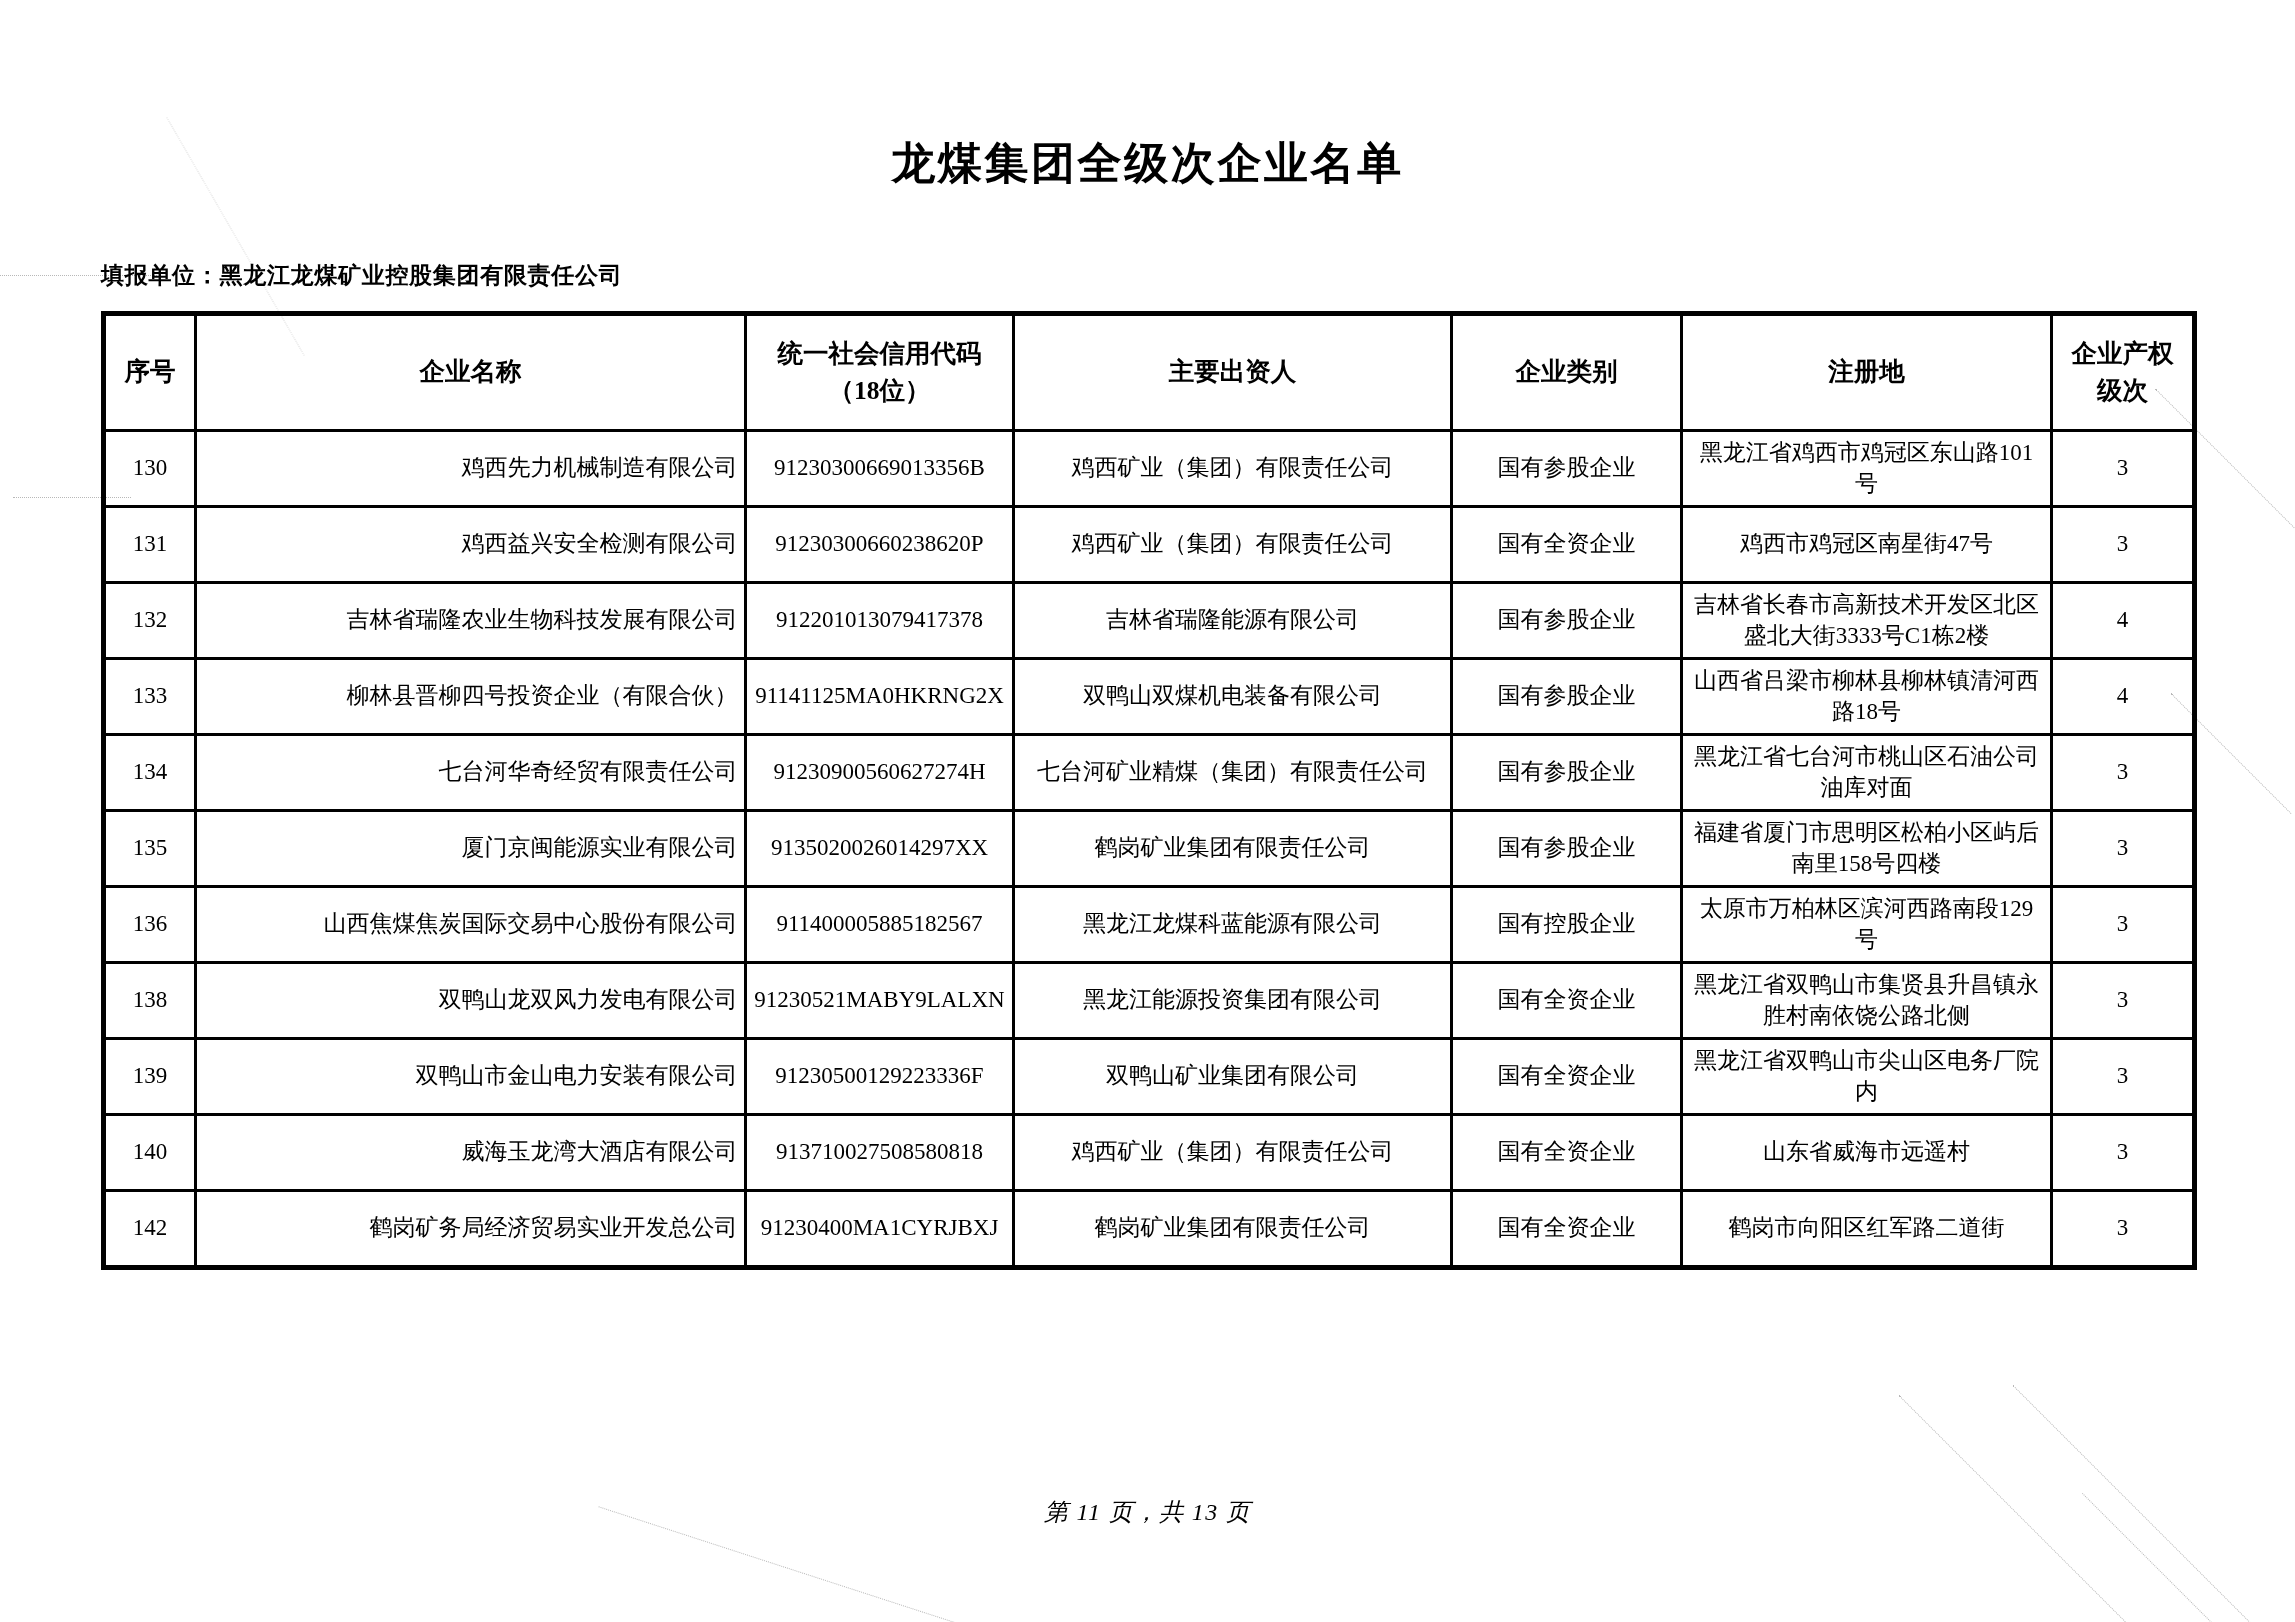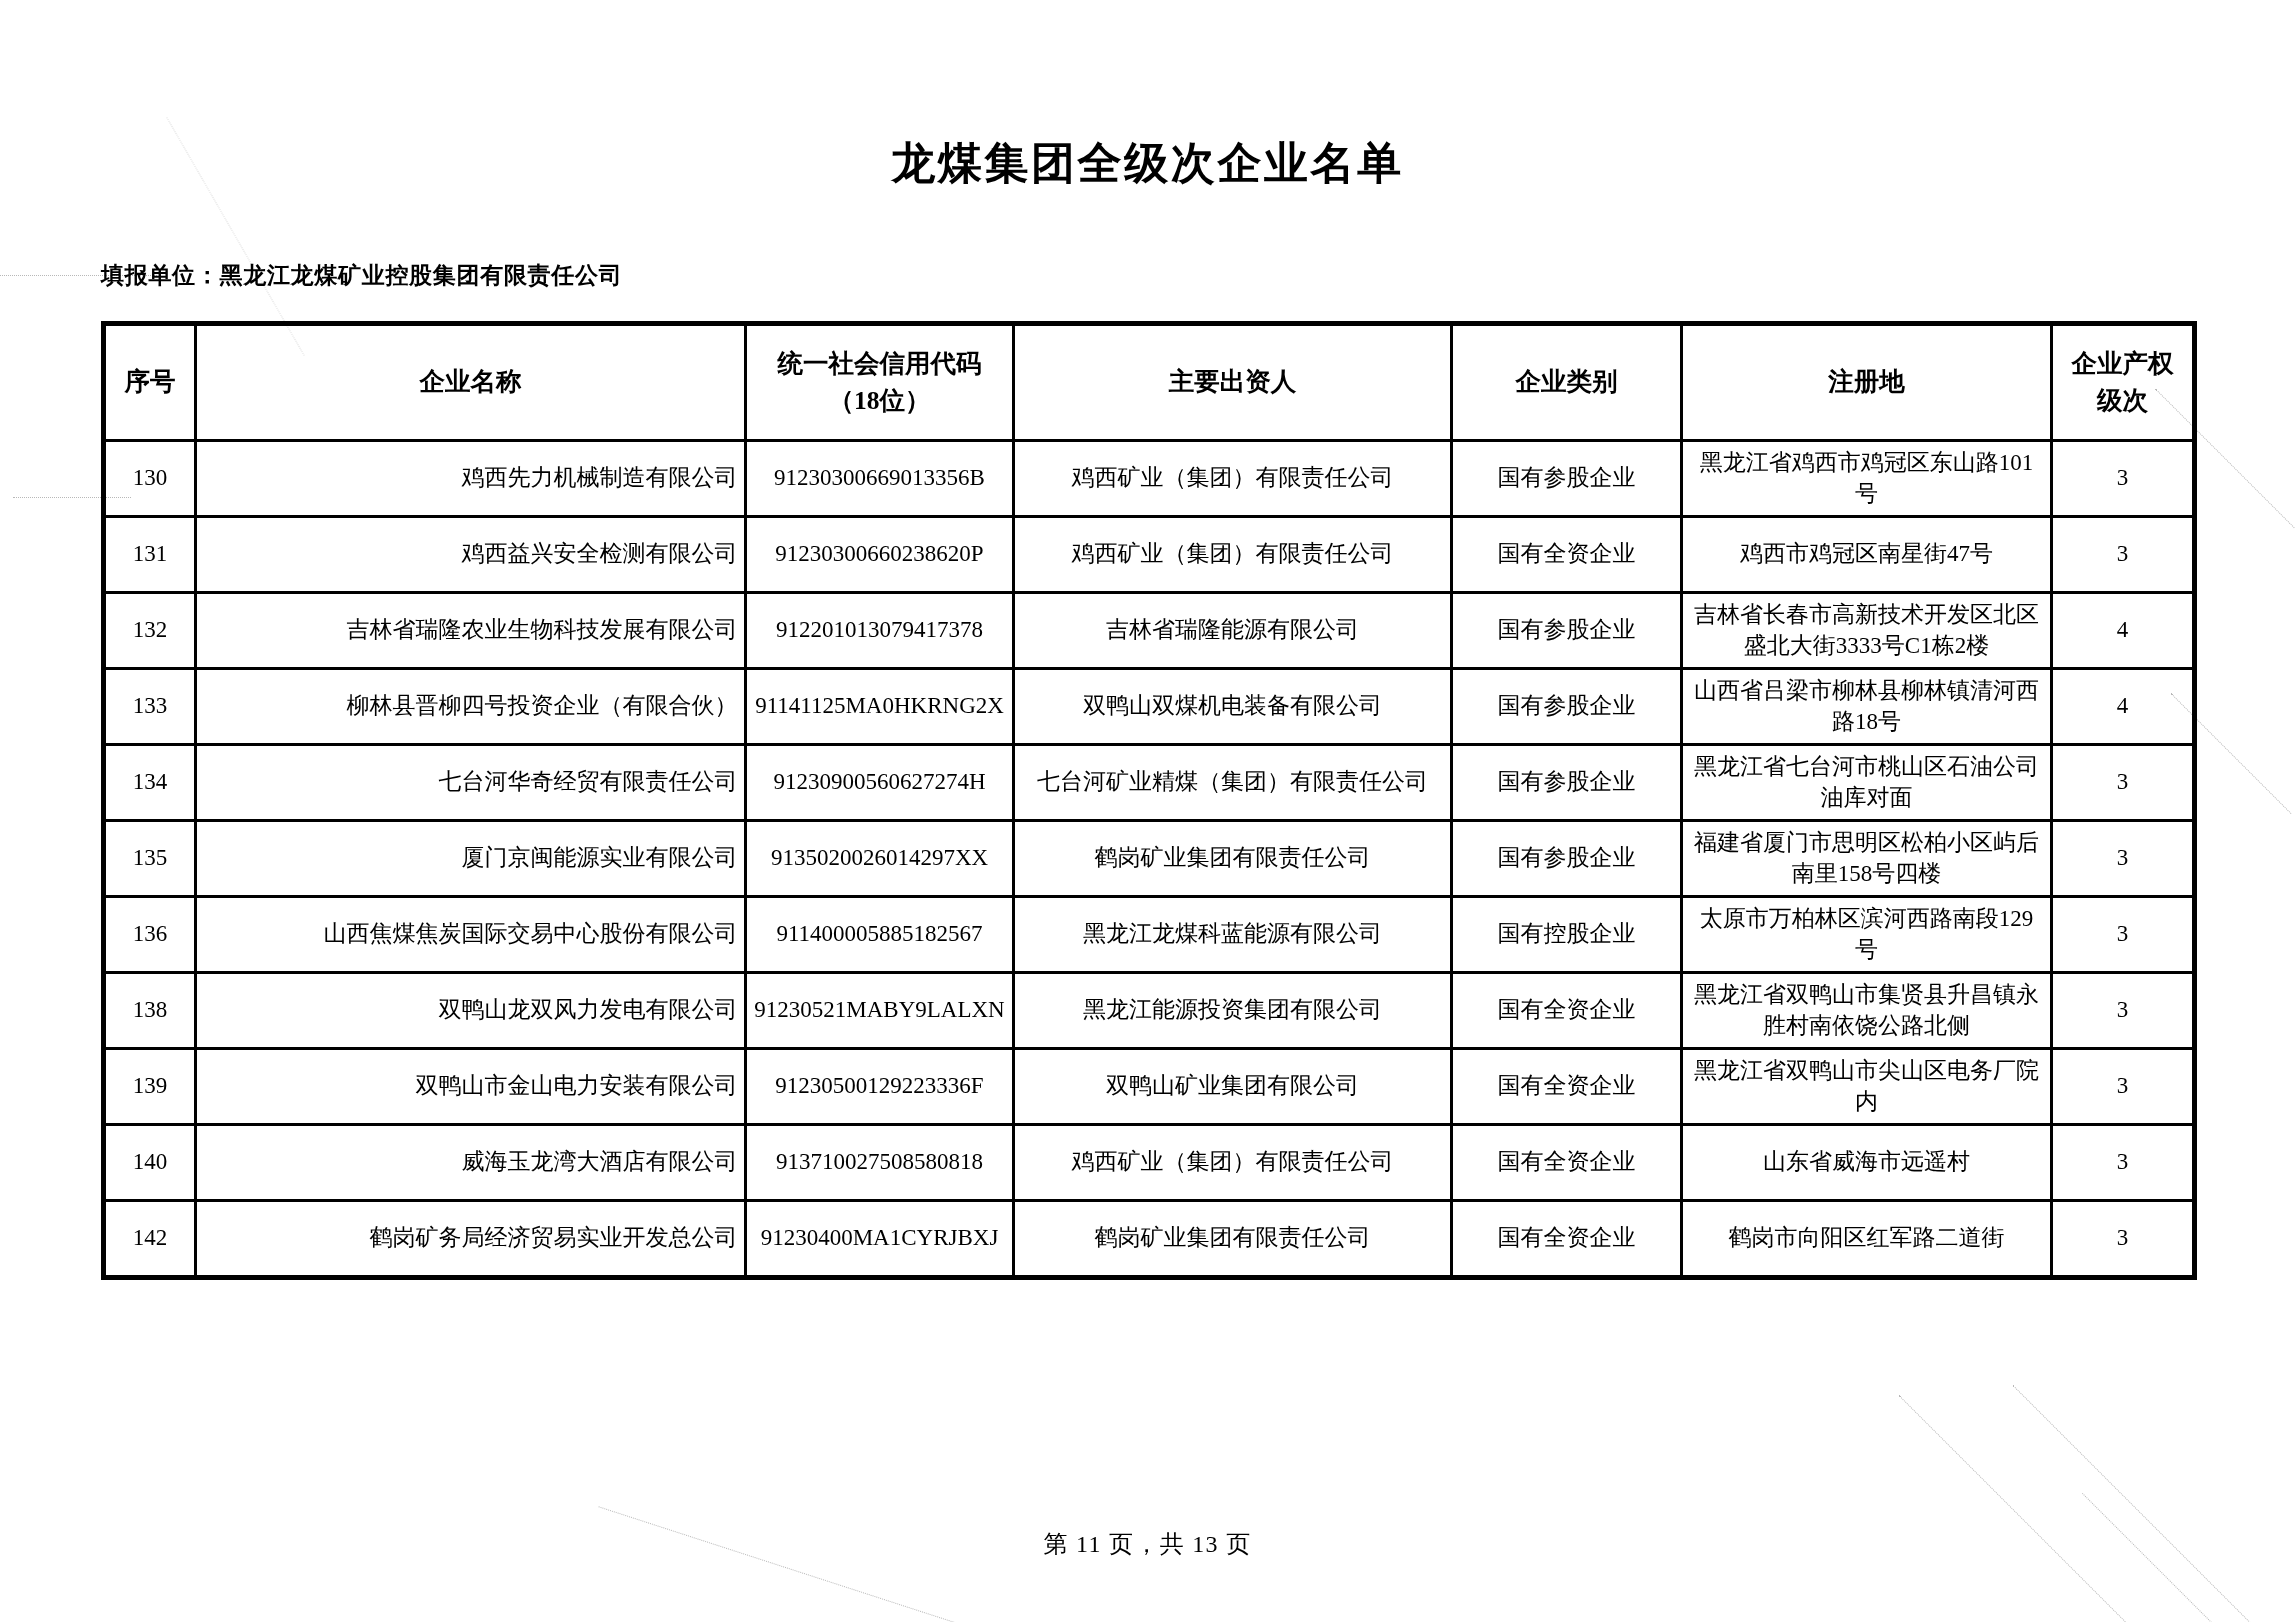--- a/index.html
+++ b/index.html
@@ -33,21 +33,21 @@
     left: 101px;
     font-size: 23px;
     font-weight: bold;
     letter-spacing: 0.7px;
   }
 
   
   table.company-table {
     position: absolute;
     left: 101px;
-    top: 321px;
+    top: 311px;
     width: 2092px;
     border-collapse: collapse;
     table-layout: fixed;
     border: 5.9px solid #000;
   }
   .company-table th,
   .company-table td {
     border: 3.3px solid #000;
     vertical-align: middle;
     text-align: center;
@@ -71,26 +71,27 @@
     text-align: right;
     padding-left: 10.5px;
   }
   .company-table td.col-code {
     letter-spacing: 0px;
   }
 
   
   .page-footer {
     position: absolute;
-    top: 1528px;
+    top: 1496px;
     left: 0;
     width: 100%;
     text-align: center;
     font-size: 24px;
     letter-spacing: 1.3px;
+    font-style: italic;
   }
 
   
   .artifact {
     position: absolute;
     border-top: 1.3px dotted rgba(0, 0, 0, 0.28);
     pointer-events: none;
   }
   .a1 { width: 458px; left: 1832px; top: 1557px; transform: rotate(45deg); }
   .a2 { width: 340px; left: 1963px; top: 1505px; transform: rotate(45deg); }

